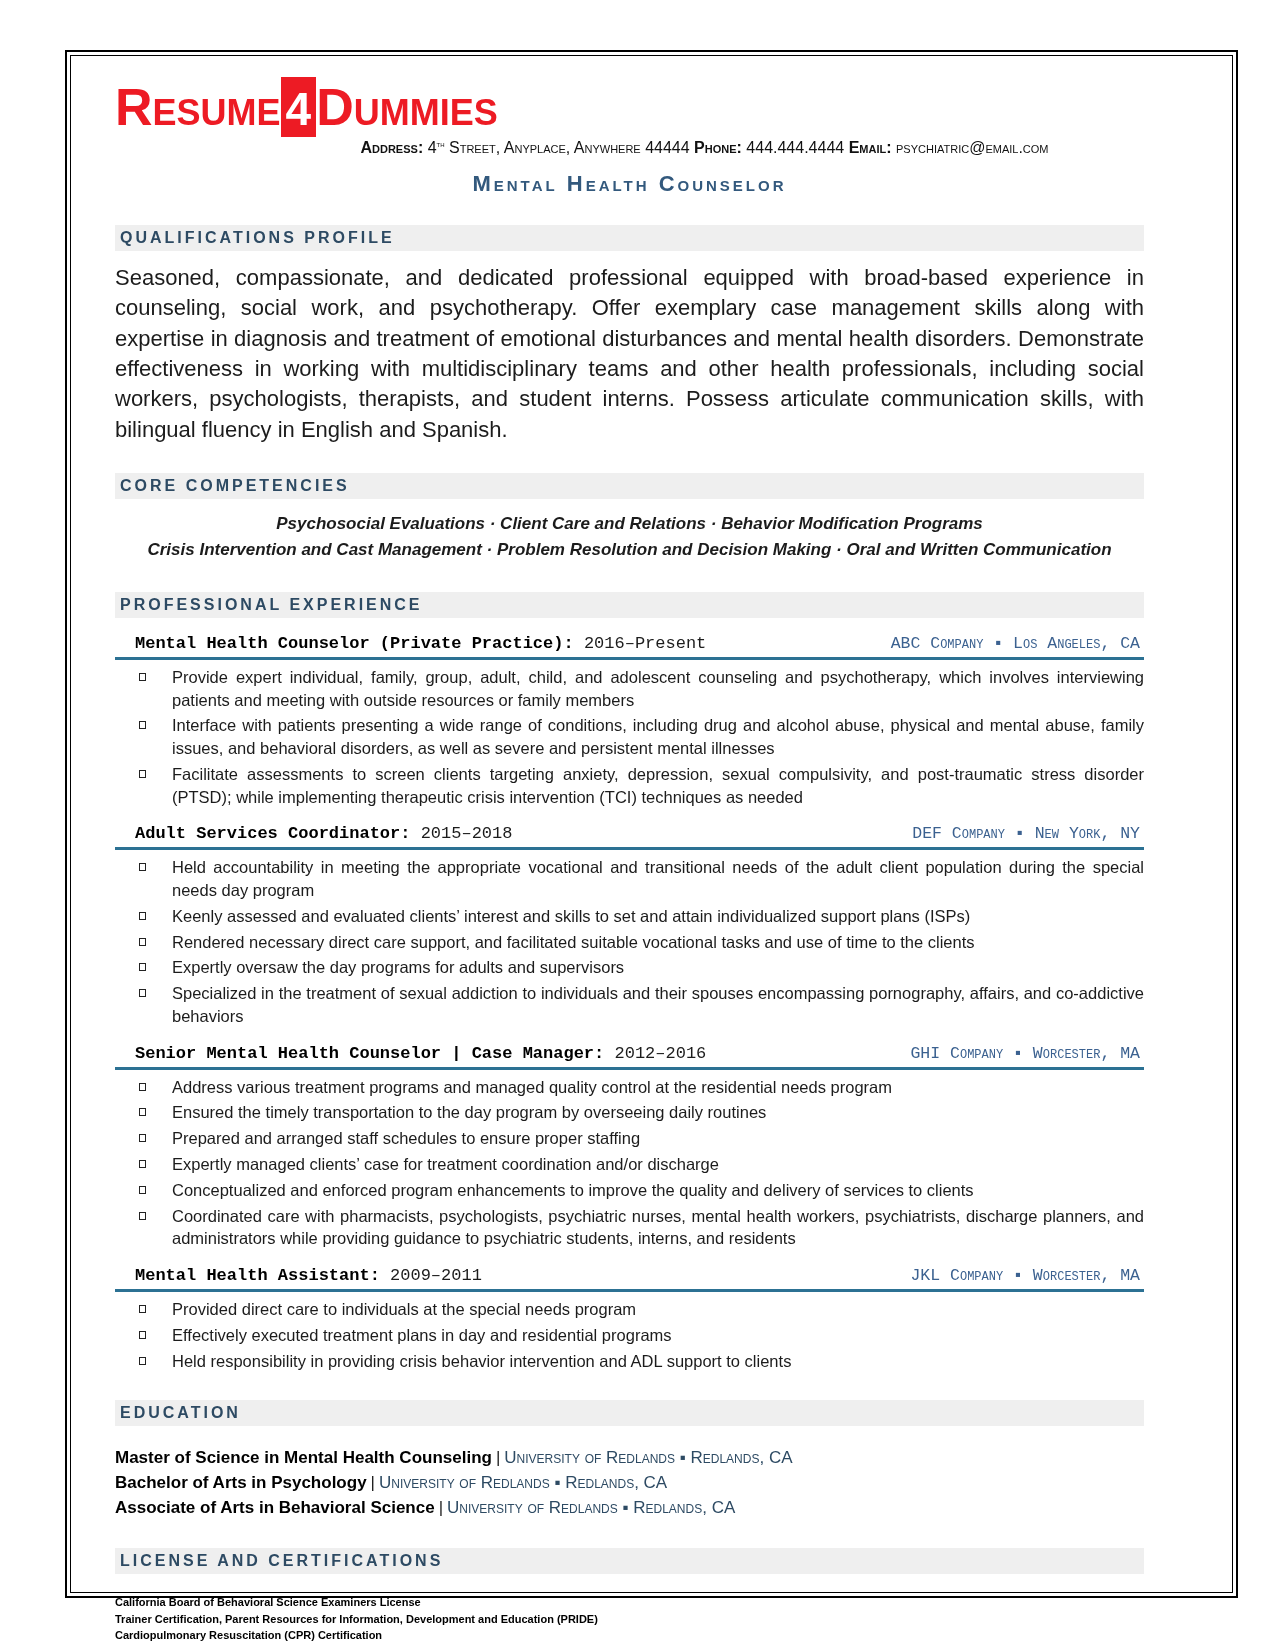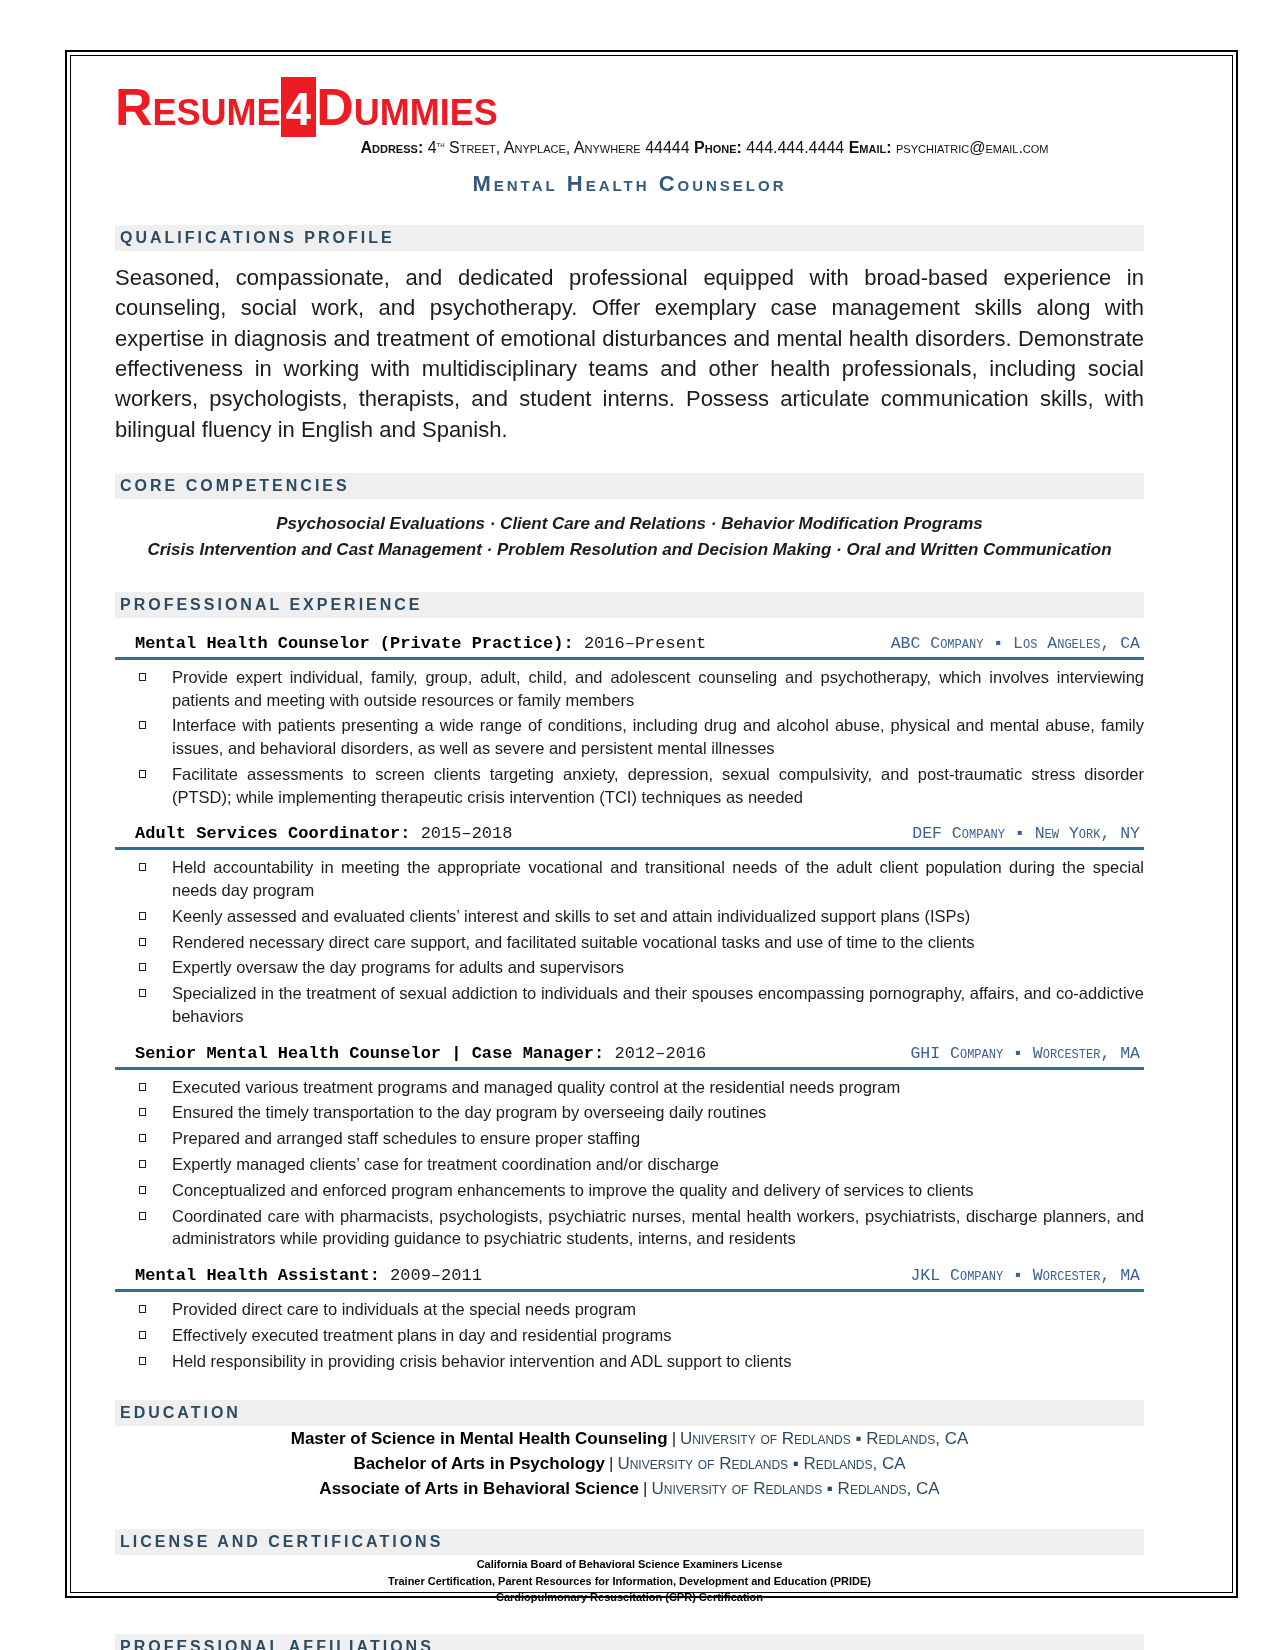--- a/index.html
+++ b/index.html
@@ -118,21 +118,21 @@
   ul.bullets li::before {
     content:"";
     position:absolute;
     left:24px; top:7px;
     width:5px; height:6px;
     border:1.5px solid #222;
     background:#fff;
   }
 
   
-  .center-block { margin-top:1px; text-align:center; }
+  .center-block { margin-top:20px; text-align:left; }
   .edu-line { font-size:17px; line-height:1.45; }
   .edu-degree { font-weight:bold; color:#000; }
   .edu-sep { font-weight:normal; padding:0 4px; }
   .edu-school {
     font-variant:small-caps;
     color:#2d4a63;
   }
   .license-line { font-size:11px; font-weight:bold; line-height:1.5; color:#000; }
   .affil-line { font-size:17px; line-height:1.5; color:#111; }
 </style>
@@ -193,21 +193,21 @@
         <li>Specialized in the treatment of sexual addiction to individuals and their spouses encompassing pornography, affairs, and co-addictive behaviors</li>
       </ul>
     </div>
 
     <div class="job">
       <div class="job-head">
         <span class="job-title"><b>Senior Mental Health Counselor | Case Manager:</b> <span class="job-dates">2012–2016</span></span>
         <span class="job-company">GHI Company ▪ Worcester, MA</span>
       </div>
       <ul class="bullets">
-        <li>Executed various treatment programs and managed quality control at the residential needs program</li>
+        <li>Address various treatment programs and managed quality control at the residential needs program</li>
         <li>Ensured the timely transportation to the day program by overseeing daily routines</li>
         <li>Prepared and arranged staff schedules to ensure proper staffing</li>
         <li>Expertly managed clients’ case for treatment coordination and/or discharge</li>
         <li>Conceptualized and enforced program enhancements to improve the quality and delivery of services to clients</li>
         <li>Coordinated care with pharmacists, psychologists, psychiatric nurses, mental health workers, psychiatrists, discharge planners, and administrators while providing guidance to psychiatric students, interns, and residents</li>
       </ul>
     </div>
 
     <div class="job">
       <div class="job-head">

